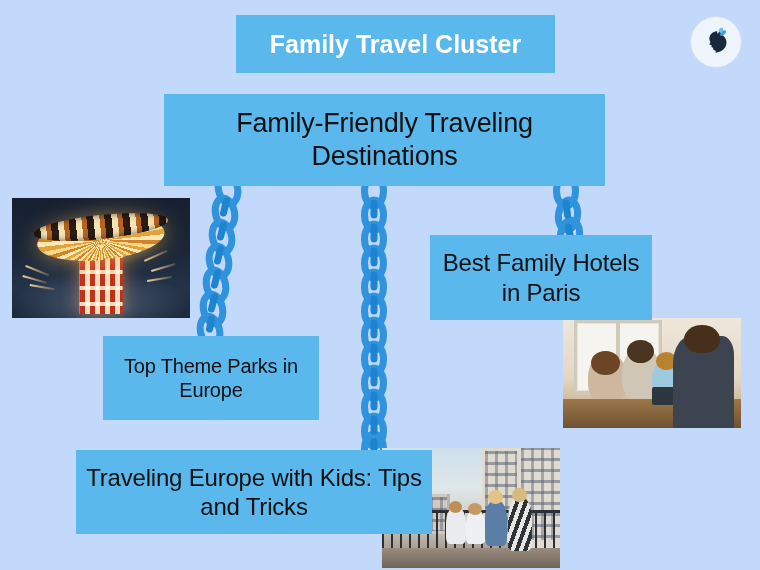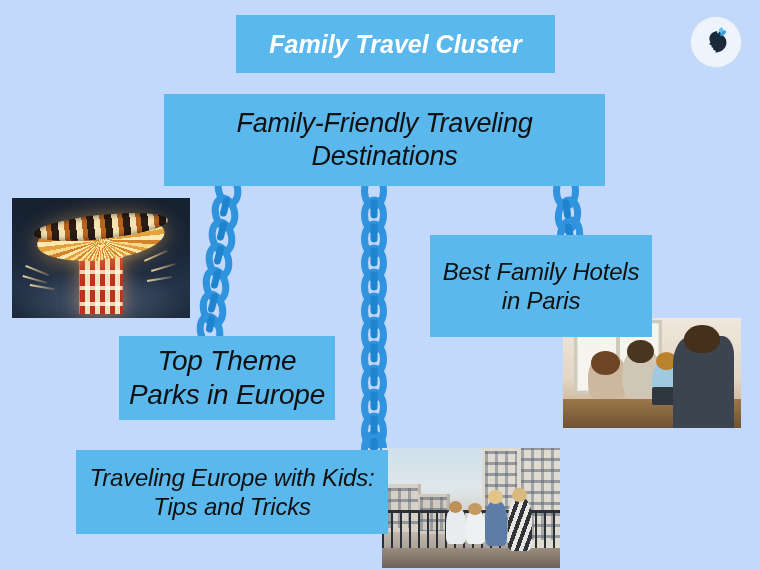--- a/index.html
+++ b/index.html
@@ -26,48 +26,47 @@
     background: #5bb8ec;
     display: flex;
     align-items: center;
     justify-content: center;
     text-align: center;
     color: #101010;
     line-height: 1.22;
     box-sizing: border-box;
     letter-spacing: -0.2px;
   }
-  .node span { display: block; width: 100%; padding: 0 6px; font-style: italic; }
+  .node span { display: block; width: 100%; padding: 0 6px; }
 
   #title-node {
     left: 236px; top: 15px; width: 319px; height: 58px;
     color: #ffffff;
     font-weight: bold;
     font-size: 25px;
     letter-spacing: 0px;
     z-index: 6;
   }
   #root-node {
     left: 164px; top: 94px; width: 441px; height: 92px;
     font-size: 27px;
     z-index: 6;
   }
   #theme-parks-node {
     left: 103px; top: 336px; width: 216px; height: 84px;
-    font-size: 28px;
-    z-index: 6;
-    margin-left: 16px;
+    font-size: 20px;
+    z-index: 6;
   }
   #kids-tips-node {
-    left: 76px; top: 450px; width: 312px; height: 84px;
+    left: 76px; top: 450px; width: 356px; height: 84px;
     font-size: 24px;
     z-index: 6;
   }
   #hotels-node {
-    left: 430px; top: 235px; width: 222px; height: 102px;
+    left: 430px; top: 235px; width: 222px; height: 85px;
     font-size: 24px;
     z-index: 6;
   }
 
   
   .chain {
     position: absolute;
     z-index: 3;
   }
   .chain svg { display: block; }

